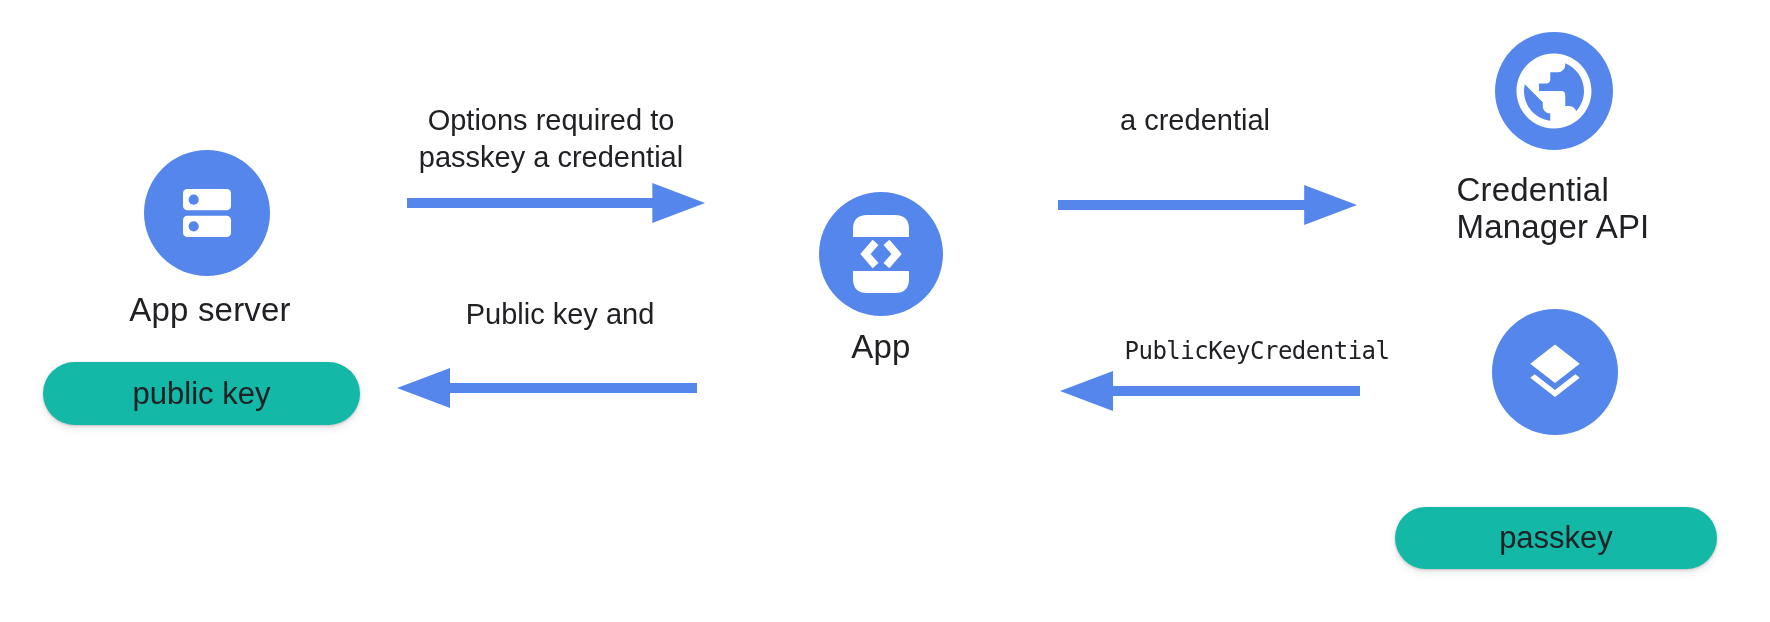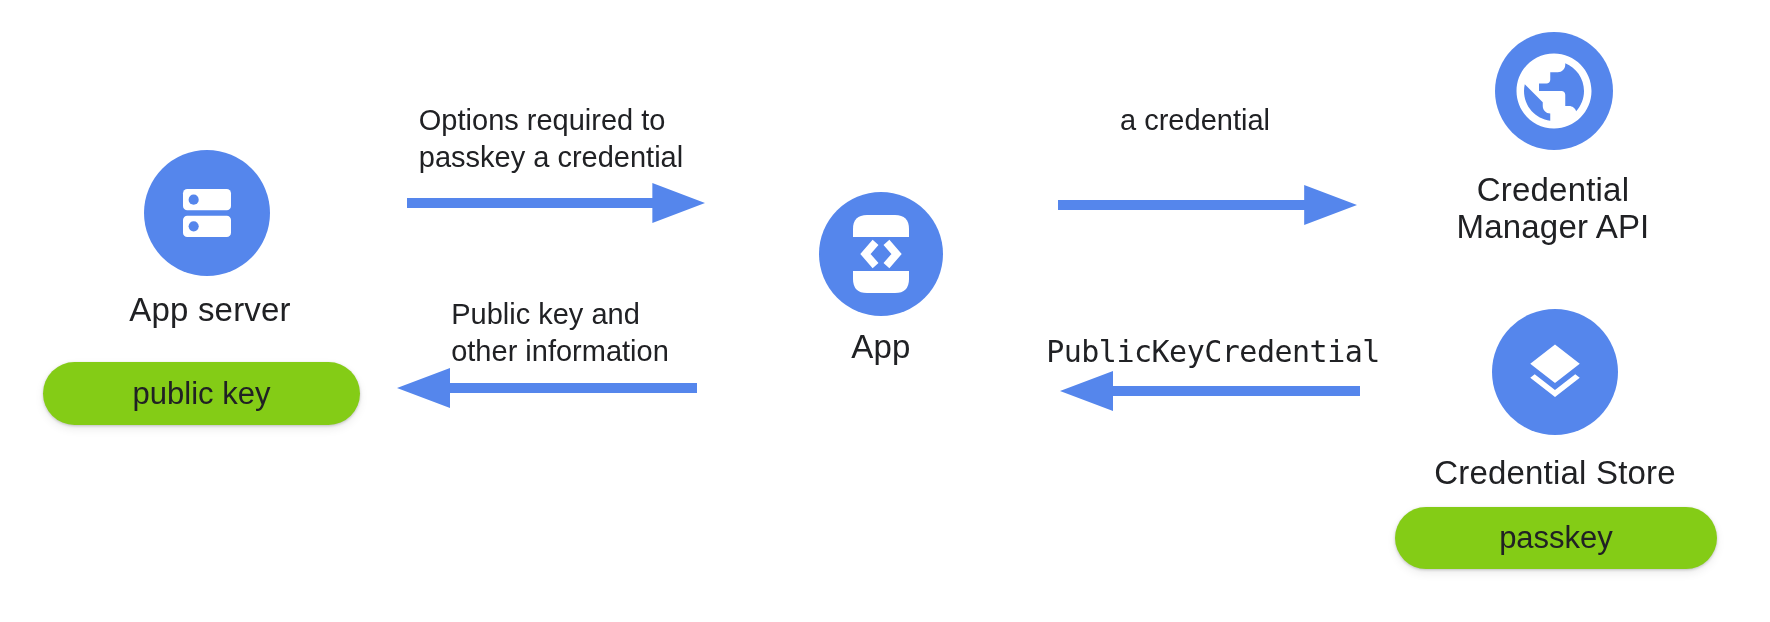--- a/index.html
+++ b/index.html
@@ -9,36 +9,36 @@
   html,body{margin:0;padding:0;background:#ffffff;}
   body{font-family:"Liberation Sans", sans-serif; color:var(--text);}
   .canvas{position:relative;width:1770px;height:622px;background:#ffffff;overflow:hidden;}
 
   .disc{position:absolute;border-radius:50%;background:var(--accent);
         display:flex;align-items:center;justify-content:center;}
   .disc svg{display:block;}
 
   .node-label{position:absolute;transform:translateX(-50%);
         font-size:33px;font-weight:500;letter-spacing:.2px;
-        color:var(--text);white-space:nowrap;text-align:center;line-height:37px;}
+        color:var(--text);white-space:nowrap;line-height:37px;}
 
-  .pill{position:absolute;background:#84cc16;border-radius:34px;
+  .pill{position:absolute;background:#14b8a6;border-radius:34px;
         box-shadow:0 1px 3px rgba(0,0,0,.20), 0 4px 10px rgba(0,0,0,.08);
         display:flex;align-items:center;justify-content:center;
         font-size:31px;font-weight:500;color:var(--text);}
 
   .arrow{position:absolute;}
   .arrow svg{display:block;width:100%;height:100%;}
   .arrow path{fill:var(--accent);}
 
   .flow-label{position:absolute;transform:translateX(-50%);
-        font-size:29px;line-height:37px;text-align:left;
+        font-size:29px;line-height:37px;text-align:center;
         color:var(--text);white-space:nowrap;}
   .flow-label.mono{font-family:"DejaVu Sans Mono","Liberation Mono",monospace;
-        font-size:30px;letter-spacing:-0.5px;}
+        font-size:24px;letter-spacing:-0.5px;margin-left:44px;}
 
   
   #disc-app-server{left:144px;top:150px;width:126px;height:126px;}
   #label-app-server{left:210px;top:291px;}
   #pill-public-key{left:43px;top:362px;width:317px;height:63px;}
 
   #flow-label-options{left:551px;top:102px;}
   #arrow-options{left:407px;top:181px;width:298px;height:44px;}
 
   #flow-label-pkinfo{left:560px;top:296px;}
@@ -87,21 +87,20 @@
     <div>passkey a credential</div>
   </div>
   <div class="arrow" id="arrow-options">
     <svg viewBox="0 0 300 44" preserveAspectRatio="none" aria-hidden="true">
       <path d="M0,17 H247 V2 L300,22 L247,42 V27 H0 Z"></path>
     </svg>
   </div>
 
   <div class="flow-label" id="flow-label-pkinfo">
     <div>Public key and</div>
-    <div>other information</div>
   </div>
   <div class="arrow" id="arrow-pkinfo">
     <svg viewBox="0 0 300 44" preserveAspectRatio="none" aria-hidden="true">
       <path d="M300,17 H53 V2 L0,22 L53,42 V27 H300 Z"></path>
     </svg>
   </div>
 
   <div class="disc" id="disc-app">
     <svg width="56" height="78" viewBox="0 0 36 50" aria-hidden="true">
       <g fill="#ffffff">
@@ -140,18 +139,17 @@
   <div class="node-label" id="label-cm">
     <div>Credential</div>
     <div>Manager API</div>
   </div>
 
   <div class="disc" id="disc-store">
     <svg width="66" height="66" viewBox="0 0 24 24" aria-hidden="true">
       <path fill="#ffffff" d="M11.99 18.54l-7.37-5.73L3 14.07l9 7 9-7-1.63-1.27-7.38 5.74zM12 16l7.36-5.73L21 9l-9-7-9 7 1.63 1.27L12 16z"></path>
     </svg>
   </div>
-  <div class="node-label" id="label-store">Credential Store</div>
   <div class="pill" id="pill-passkey">
     <span>passkey</span>
   </div>
 
 </div>
 
 </body></html>

